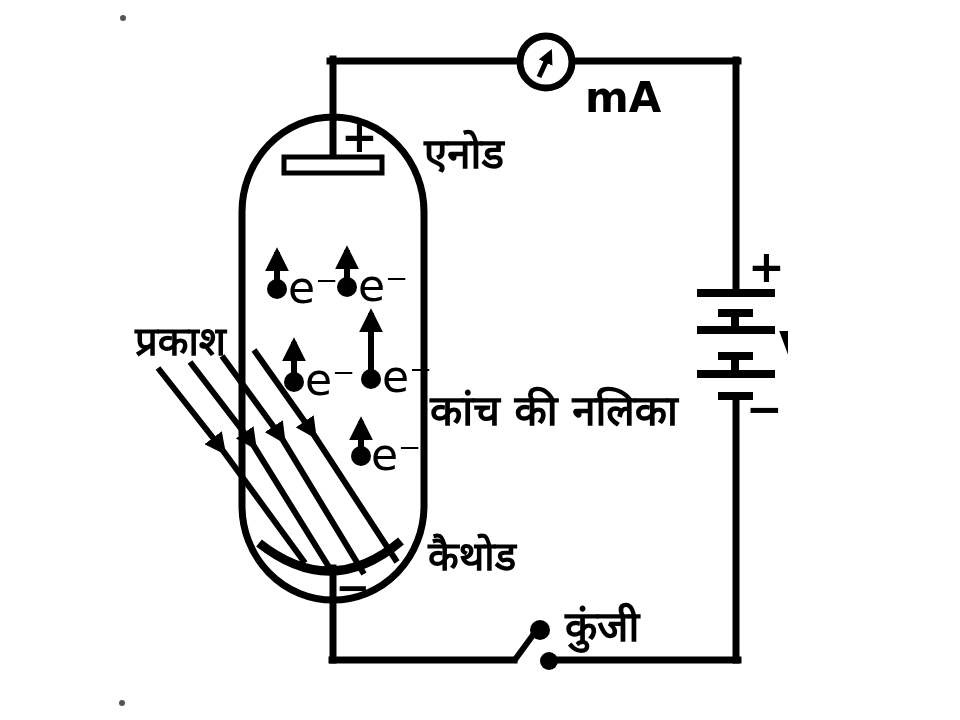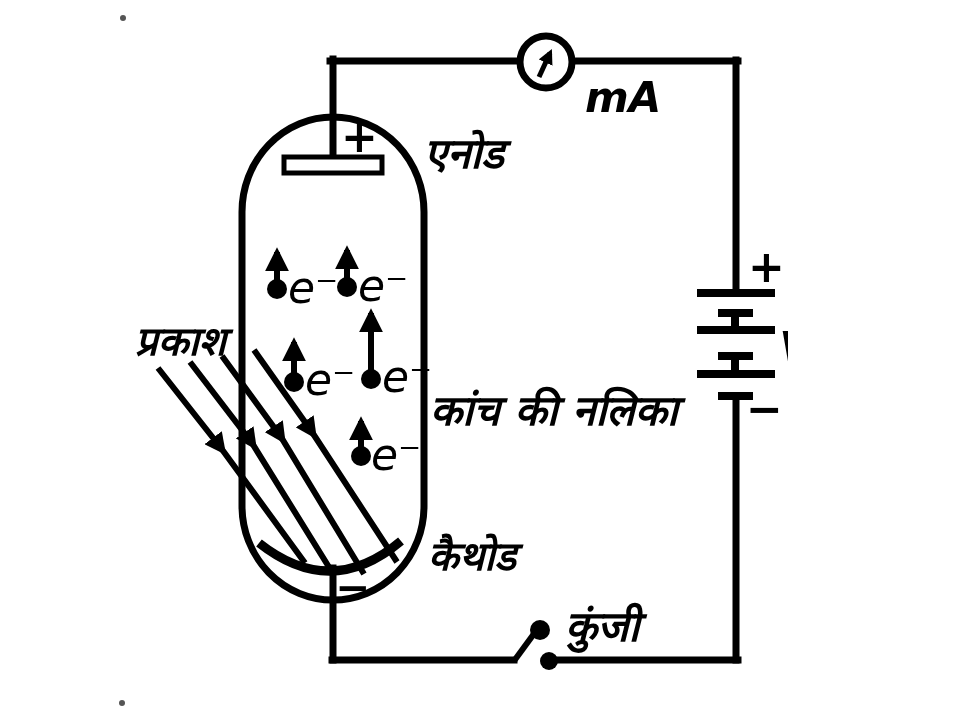--- a/index.html
+++ b/index.html
@@ -1,17 +1,17 @@
 <!DOCTYPE html>
 <html><head>
 <meta charset="utf-8">
 <style>
   html,body{margin:0;padding:0;background:#ffffff;}
   .stage{width:788px;height:720px;position:relative;background:#ffffff;overflow:hidden;
-         font-family:"DejaVu Sans","Liberation Sans",sans-serif;font-style:italic;}
+         font-family:"DejaVu Sans","Liberation Sans",sans-serif;}
   svg{display:block;}
   text{font-family:"DejaVu Sans","Liberation Sans",sans-serif;fill:#000;}
   .devanagari{font-weight:bold;}
   .latin{font-weight:bold;}
   .sign{font-weight:bold;}
 </style>
 </head>
 <body>
 
 <div class="stage">

